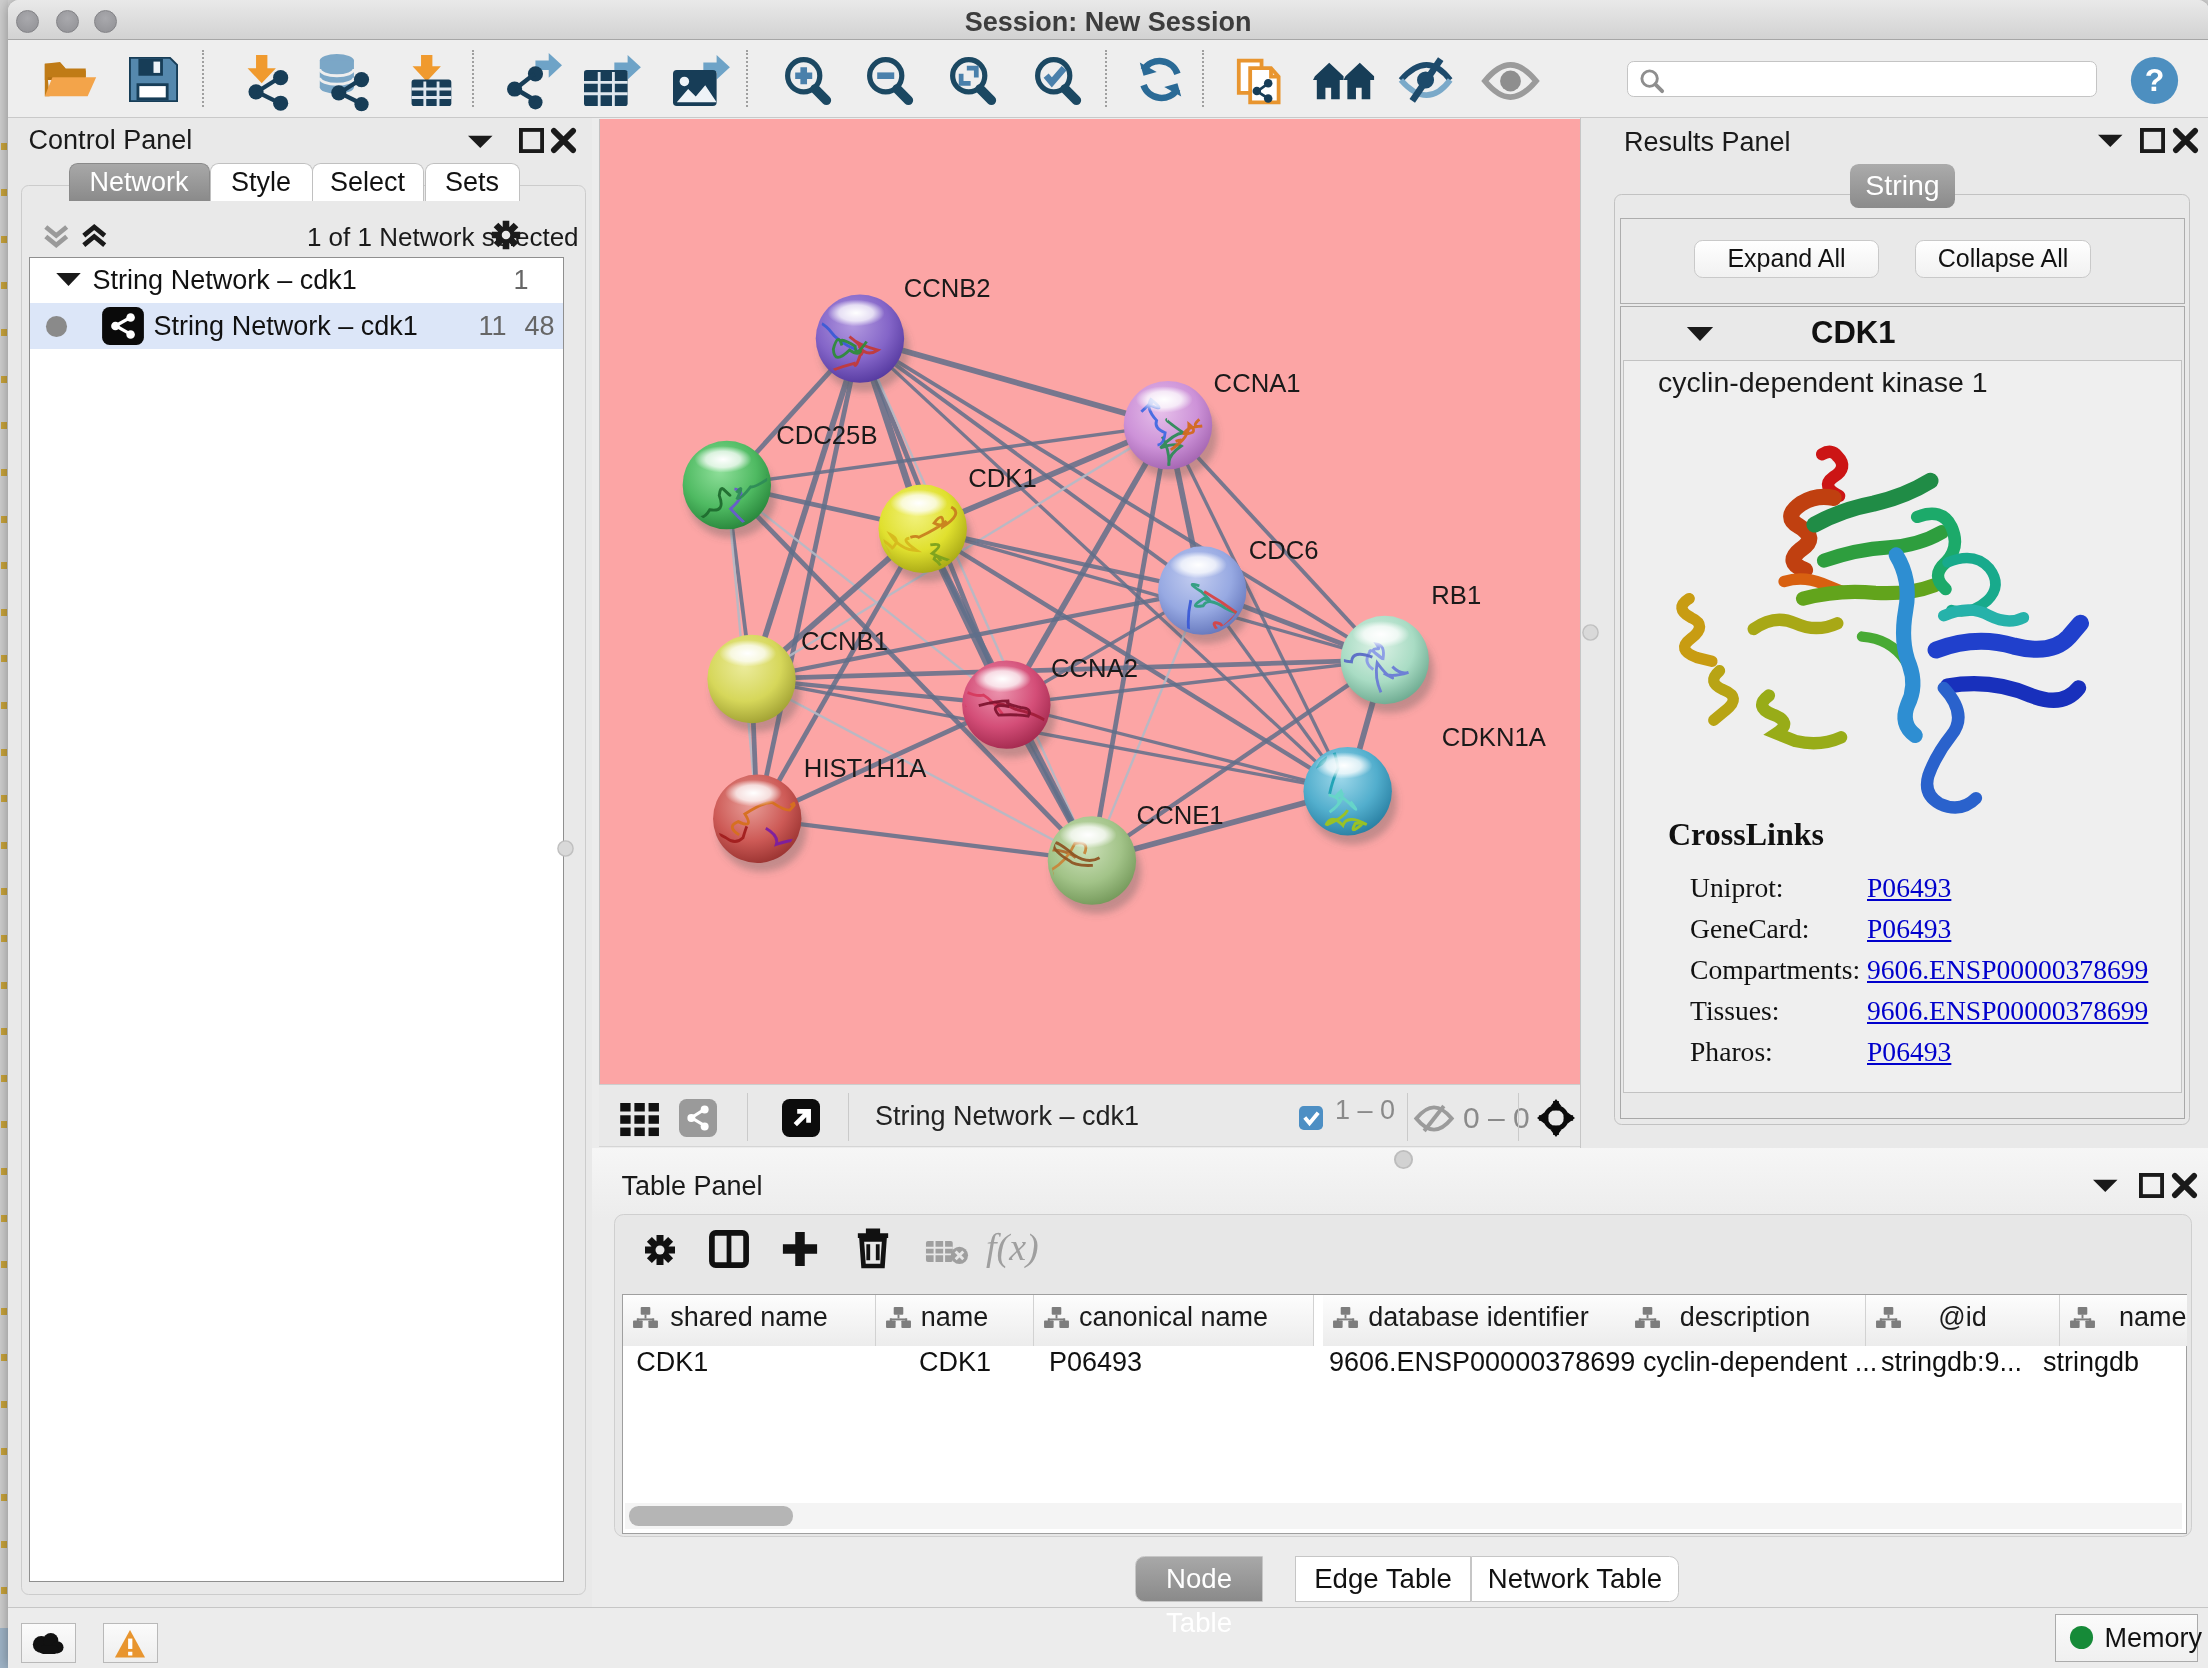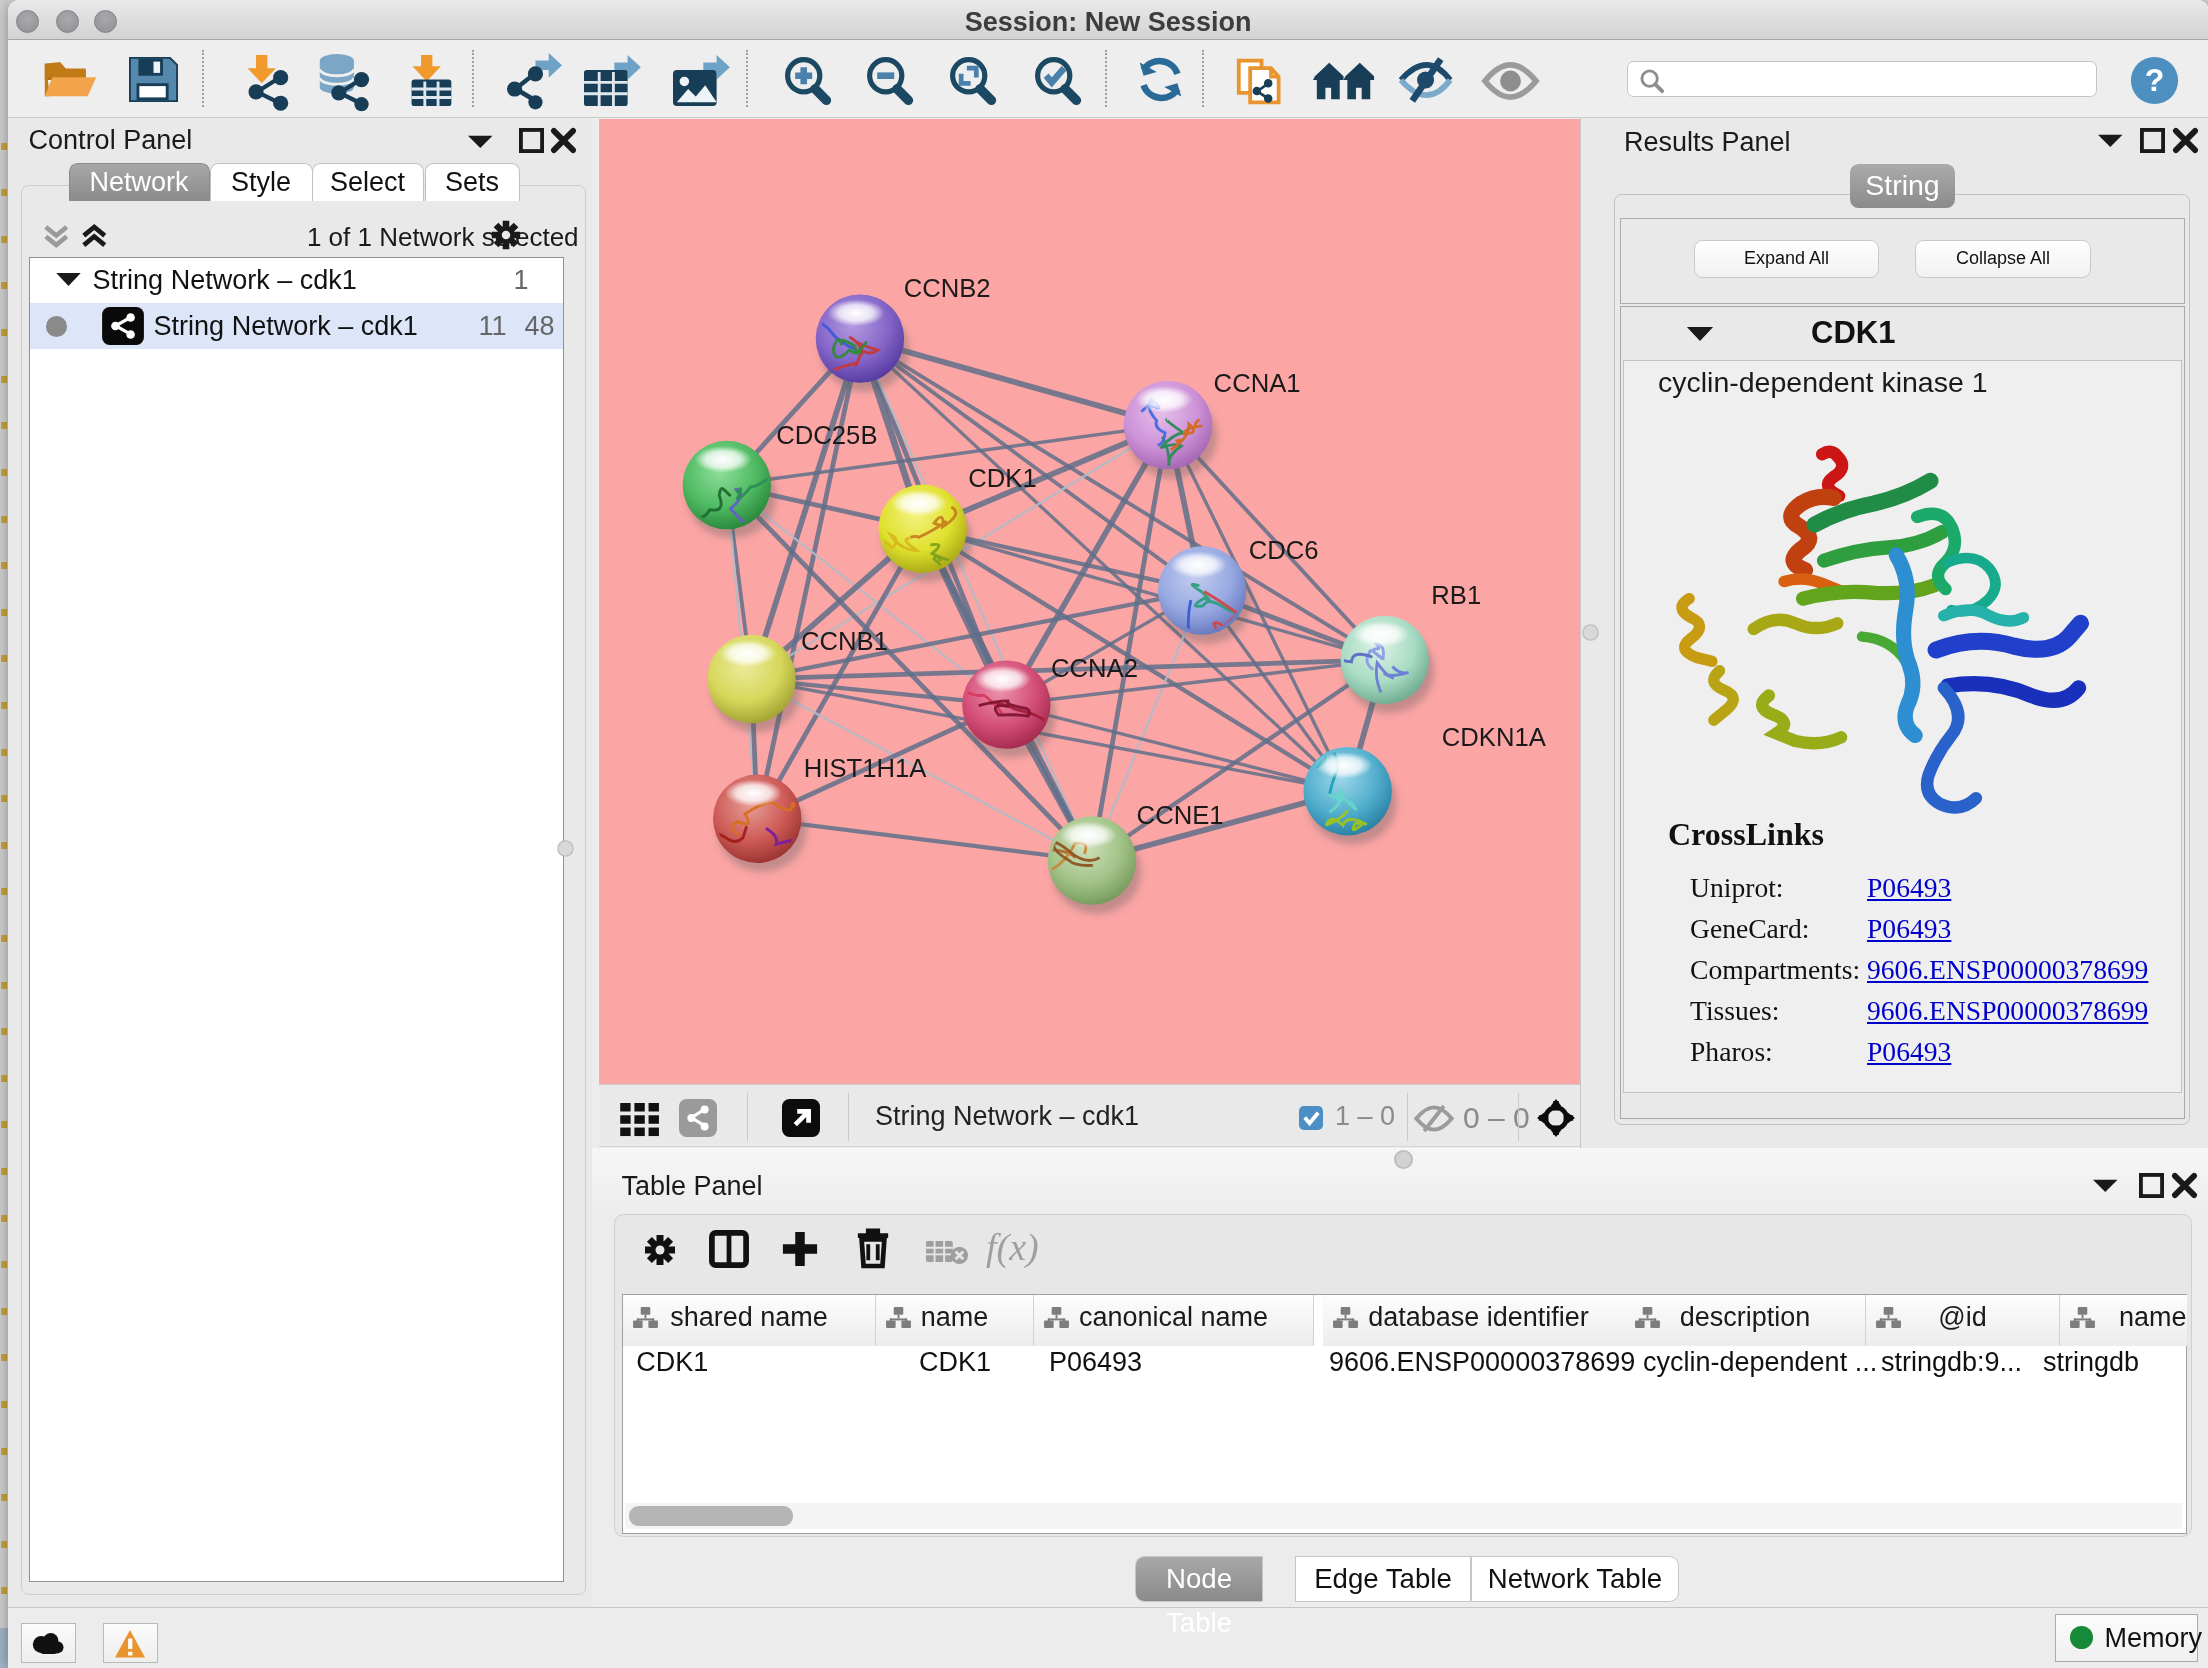--- a/index.html
+++ b/index.html
@@ -23,21 +23,21 @@
 .lrow{position:absolute;left:0;width:100%;height:44px;font-size:27px;color:#111}
 
 #netcanvas{position:absolute;left:599px;top:119px;width:981px;height:965px;background:#fca5a5;border-left:1px solid #c2c2c2}
 #nettool{position:absolute;left:599px;top:1084px;width:995px;height:63px;background:#e9e9e9;border-top:1px solid #cdcdcd;border-bottom:1px solid #d5d5d5}
 #netsplit{position:absolute;left:592px;top:1148px;width:1617px;height:71px;background:linear-gradient(#f6f6f6,#ececec)}
 
 #rpanel{position:absolute;left:1580px;top:118px;width:629px;height:1030px;background:#e9e9e9;border-left:1.9px solid #c6c6c6}
 #rpouter{position:absolute;left:1614px;top:194px;width:576px;height:931px;background:#e9e9e9;border:1.9px solid #c2c2c2;border-radius:7.6px}
 #stringtab{position:absolute;left:1850px;top:164px;width:105px;height:44px;background:linear-gradient(#ababab,#8b8b8b);border-radius:8.6px;color:#fff;font-size:28.5px;text-align:center;line-height:42px;z-index:2}
 #rpbox1{position:absolute;left:1620px;top:218px;width:565px;height:86px;border:1.9px solid #adadad}
-.rbtn{position:absolute;top:21px;height:38px;background:linear-gradient(#ffffff,#f1f1f1);border:1.9px solid #c9c9c9;border-radius:8.6px;font-size:18px;color:#111;text-align:center;line-height:34px}
+.rbtn{position:absolute;top:21px;height:38px;background:linear-gradient(#ffffff,#f1f1f1);border:1.9px solid #c9c9c9;border-radius:8.6px;font-size:25px;color:#111;text-align:center;line-height:34px}
 #rpbox2{position:absolute;left:1620px;top:306px;width:565px;height:813px;border:1.9px solid #a8a8a8}
 #rpcontent{position:absolute;left:1623px;top:360px;width:559px;height:733px;background:#efefef;border:1px solid #c2c2c2}
 .serif{font-family:"Liberation Serif",serif}
 .link{color:#0000cc;text-decoration:underline}
 
 #tpanel{position:absolute;left:592px;top:1219px;width:1617px;height:388px;background:#ececec}
 #tcontainer{position:absolute;left:614px;top:1214px;width:1578px;height:323px;background:#e7e7e7;border:1.9px solid #cfcfcf;border-radius:9.5px}
 #ttable{position:absolute;left:622px;top:1294px;width:1565px;height:240px;background:#fff;border:1.9px solid #9f9f9f}
 .th{position:absolute;top:0;height:51px;border-right:1.9px solid #d2d2d2;font-size:27px;color:#1a1a1a;text-align:center;line-height:45px;background:linear-gradient(#fdfdfd,#ececec)}
 .tree{position:absolute;left:9.5px;top:11.4px;width:25px;height:23px}
@@ -602,21 +602,21 @@
     <rect x="0" y="0" width="40" height="40" rx="8" fill="#0c0c0c"></rect>
     <path d="M16 13 h12 v12 M28 13 L14 27" stroke="#fff" stroke-width="5" fill="none"></path>
   </svg>
   <div style="position:absolute;left:249px;top:7.6px;height:48px;border-left:1.9px solid #cacaca"></div>
   <div style="position:absolute;left:276px;top:16px;font-size:27px;color:#222">String Network – cdk1</div>
   <div style="position:absolute;left:808px;top:7.6px;height:48px;border-left:1.9px solid #cacaca"></div>
   <svg style="left:700px;top:21px" width="24" height="24" viewBox="0 0 25 25">
     <rect x="0" y="0" width="25" height="25" rx="5" fill="#4d8fc4"></rect>
     <path d="M6 12 l5 6 9 -11" stroke="#fff" stroke-width="4" fill="none"></path>
   </svg>
-  <div style="position:absolute;left:736px;top:16px;font-size:27px;color:#8a8a8a">1 – 0</div>
+  <div style="position:absolute;left:736px;top:10px;font-size:27px;color:#8a8a8a">1 – 0</div>
   <svg style="left:816px;top:21px" width="38" height="25" viewBox="0 0 58 38">
     <path d="M2 19 Q16 2 29 2 Q42 2 56 19 Q42 36 29 36 Q16 36 2 19 Z" fill="none" stroke="#9b9b9b" stroke-width="6"></path>
     <path d="M44 0 L14 38" stroke="#9b9b9b" stroke-width="6"></path>
   </svg>
   <div style="position:absolute;left:864px;top:16px;font-size:30px;color:#8a8a8a">0 – 0</div>
   <div style="position:absolute;left:919px;top:7.6px;height:48px;border-left:1.9px solid #cacaca"></div>
   <svg style="left:938px;top:14.3px" width="38" height="38" viewBox="0 0 40 40">
     <circle cx="20" cy="20" r="11" fill="none" stroke="#0c0c0c" stroke-width="5"></circle>
     <path d="M20 2 v10 M20 28 v10 M2 20 h10 M28 20 h10" stroke="#0c0c0c" stroke-width="6"></path>
     <path d="M20 0 l6 8 h-12 Z M20 40 l6 -8 h-12 Z M0 20 l8 -6 v12 Z M40 20 l-8 -6 v12 Z" fill="#0c0c0c"></path>

